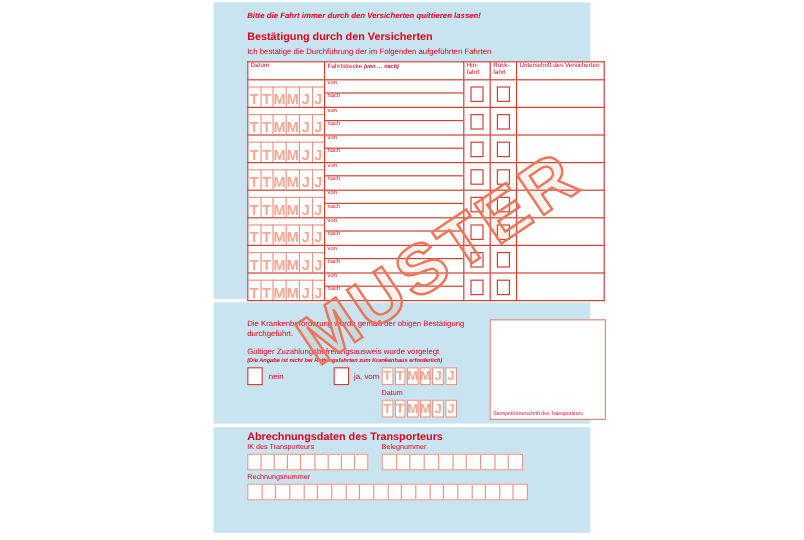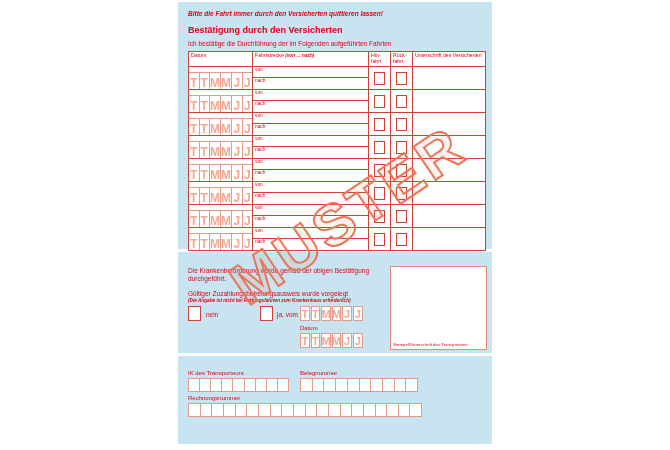--- a/index.html
+++ b/index.html
@@ -7,21 +7,21 @@
     --lightred:#e59a8c; --salmon:#f4a893; --wm:#e8775a;
   }
   *{box-sizing:border-box;margin:0;padding:0}
   body{width:670px;height:450px;background:#fff;position:relative;overflow:hidden;
        font-family:"Liberation Sans",sans-serif;}
   .page{position:absolute;inset:0}
   .panel{position:absolute;left:178px;width:314px;background:var(--blue)}
   .p1{top:2px;height:247px}
   .p2{top:252px;height:101px}
   .p3{top:356px;height:88px}
-  .content{position:absolute;left:178px;top:0;width:314px;height:450px;z-index:2}
+  .content{position:absolute;left:196px;top:0;width:314px;height:450px;z-index:2}
   .content > *{position:absolute}
 
   .notice{left:10px;top:10px;font-size:6.5px;font-weight:bold;font-style:italic;
           color:var(--red);white-space:nowrap}
   .s-title{font-size:9px;font-weight:bold;color:var(--red);white-space:nowrap}
   .t1{left:10px;top:25px}
   .t2{left:10px;top:256px}
   .t3{left:10px;top:359px}
   .s-sub{left:10px;top:40px;font-size:6.5px;color:var(--red);white-space:nowrap}
 
@@ -371,20 +371,21 @@
         <span>M</span>
         <span>M</span>
         <span>J</span>
         <span>J</span>
       </div>
 
     <div class="stamp-box">
       <div class="stamp-lbl">Stempel/Unterschrift des Transporteurs</div>
     </div>
 
+    <div class="s-title t3">Abrechnungsdaten des Transporteurs</div>
     <div class="fld-lbl ik-lbl">IK des Transporteurs</div>
     <div class="comb ik-comb">
         <span></span>
         <span></span>
         <span></span>
         <span></span>
         <span></span>
         <span></span>
         <span></span>
         <span></span>

